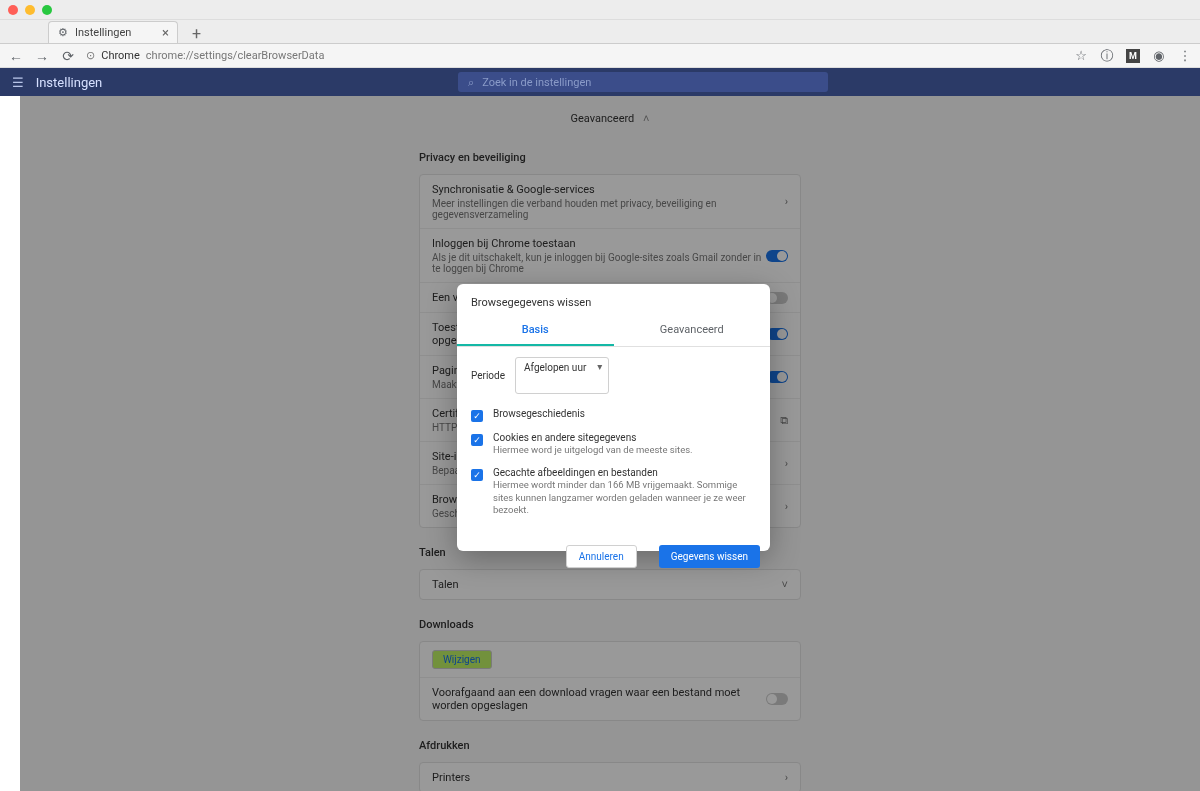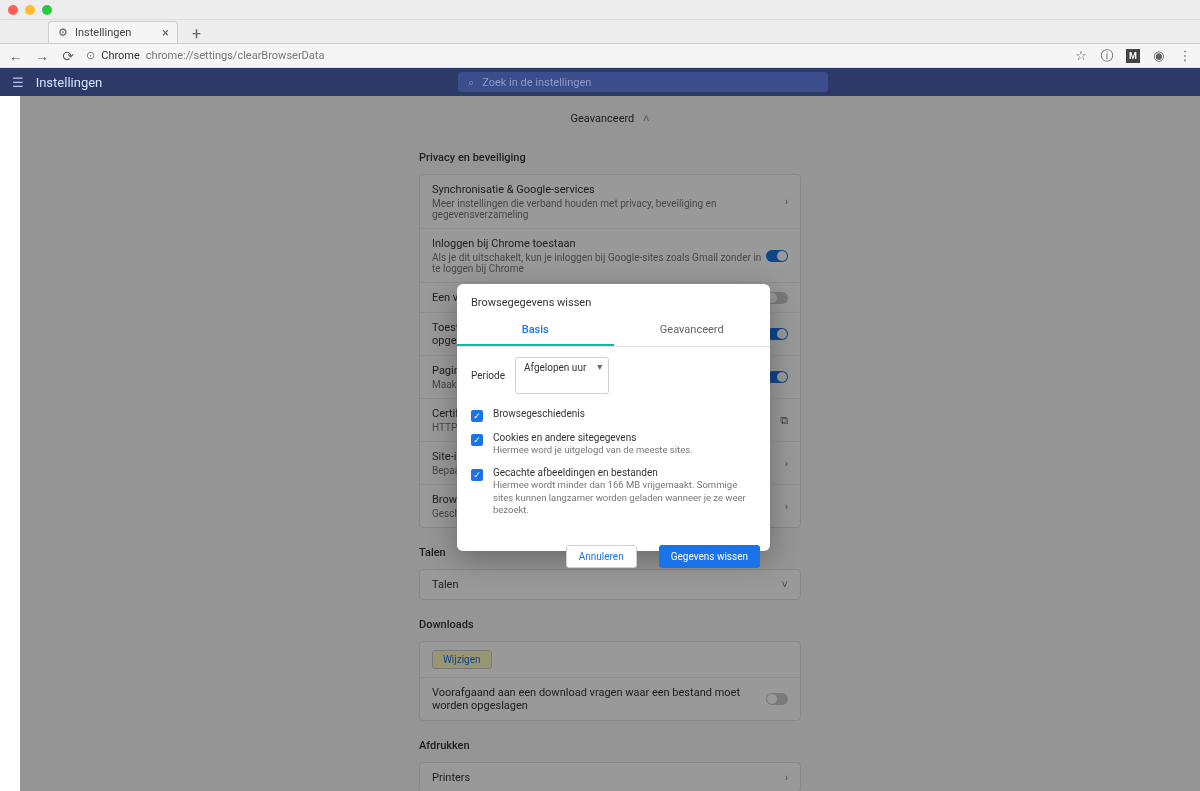--- a/index.html
+++ b/index.html
@@ -56,21 +56,21 @@
 
 .toggle { width: 22px; height: 12px; background: #1a73e8; border-radius: 6px; position: relative; cursor: pointer; }
 .toggle::after { content: ''; position: absolute; width: 10px; height: 10px; background: #fff; border-radius: 50%; top: 1px; right: 1px; }
 .toggle.off { background: #ccc; }
 .toggle.off::after { right: auto; left: 1px; }
 
 .chevron-right { color: #777; font-size: 11px; }
 .ext-icon { color: #777; font-size: 11px; }
 .chevron-down { color: #777; font-size: 11px; }
 
-.wijzigen-btn { border: 1px solid #ccc; background: #fef9c3; color: #1a73e8; font-size: 10px; padding: 3px 10px; border-radius: 3px; cursor: pointer; }
+.wijzigen-btn { border: 1px solid #ccc; background: #bef264; color: #1a73e8; font-size: 10px; padding: 3px 10px; border-radius: 3px; cursor: pointer; }
 
 
 .overlay { position: absolute; inset: 0; background: rgba(0,0,0,0.4); z-index: 10; }
 
 .modal { position: absolute; left: 457px; top: 284px; width: 313px; height: 267px; background: #fff; border-radius: 6px; z-index: 20; box-shadow: 0 8px 30px rgba(0,0,0,0.3); display: flex; flex-direction: column; }
 .modal-title { font-size: 11px; color: #333; padding: 12px 14px 6px; }
 .modal-tabs { display: flex; border-bottom: 1px solid #e0e0e0; }
 .modal-tab { flex: 1; text-align: center; font-size: 11px; padding: 8px 0; color: #5f6368; cursor: pointer; }
 .modal-tab.active { color: #1a73e8; border-bottom: 2px solid #14b8a6; font-weight: 500; }
 

